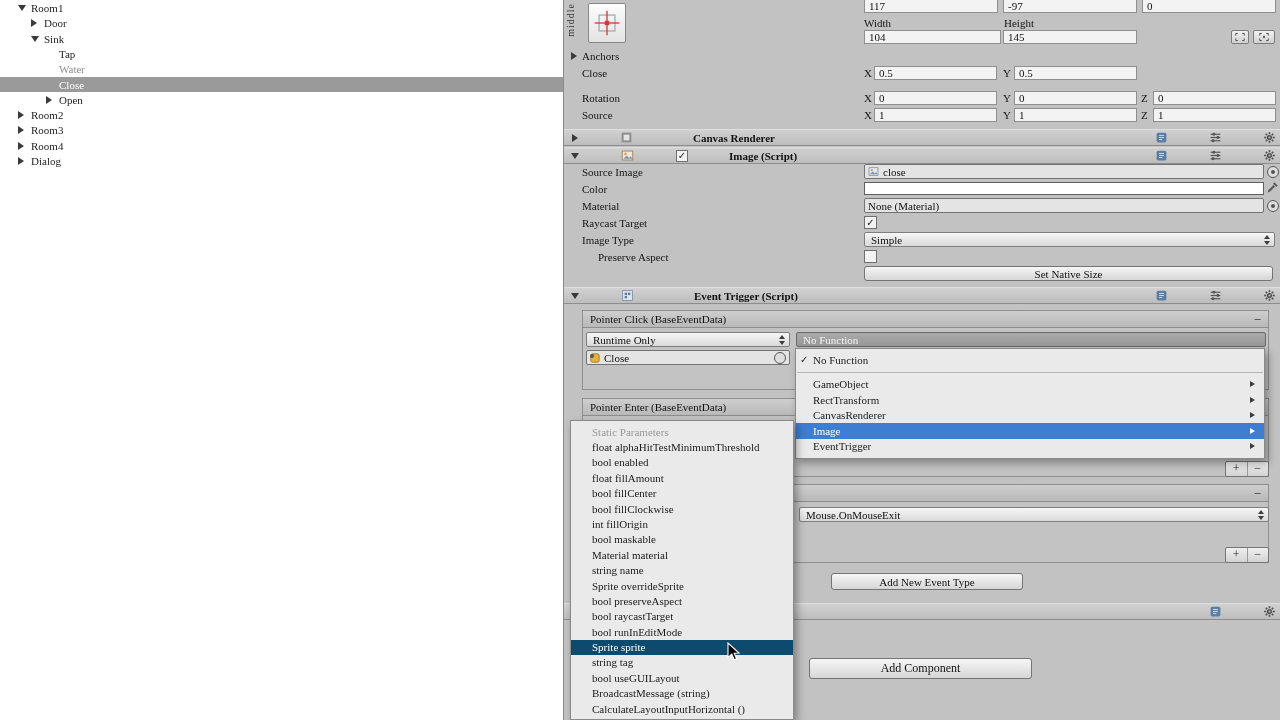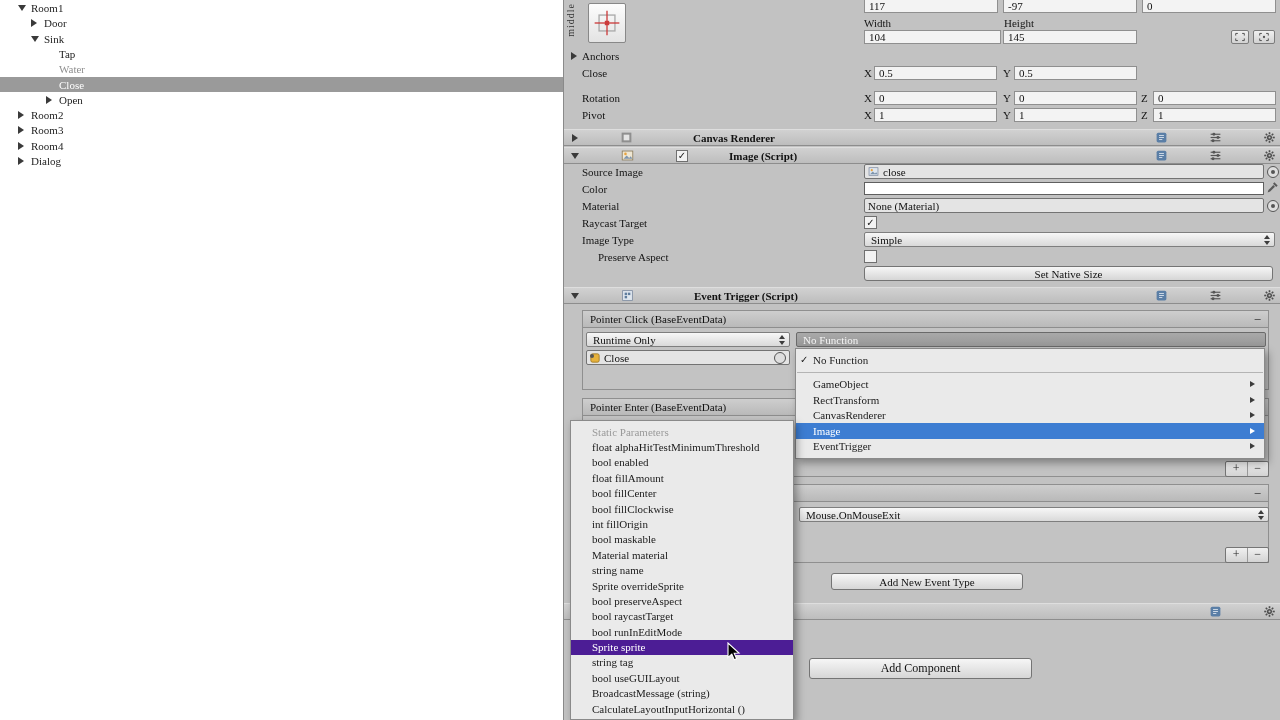--- a/index.html
+++ b/index.html
@@ -75,21 +75,21 @@
         box-shadow:3px 4px 8px rgba(0,0,0,.35);z-index:30;padding-top:3px;overflow:hidden;}
   .mitem{height:15.5px;display:flex;align-items:center;position:relative;padding-left:17px;color:#1a1a1a;white-space:nowrap;}
   .mcheck{position:absolute;left:4px;font-size:10px;color:#222;}
   .subtri{position:absolute;right:9px;top:50%;transform:translateY(-50%);width:0;height:0;
         border-top:3.5px solid transparent;border-bottom:3.5px solid transparent;border-left:5px solid #3c3c3c;}
   .mitem.hl{background:#3d7dd2;color:#fff;}
   .mitem.hl .subtri{border-left-color:#fff;}
   .msep{height:1px;background:#b4b4b4;margin:4px 1px;}
   .sheader{height:16px;line-height:16px;padding-left:21px;color:#9a9a9a;white-space:nowrap;}
   .sitem{height:15.4px;line-height:15.4px;padding-left:21px;color:#1a1a1a;white-space:nowrap;}
-  .sitem.hl{background:#4c1d95;color:#fff;}
+  .sitem.hl{background:#0c4a6e;color:#fff;}
 
   #cursor{position:absolute;z-index:60;}
 </style>
 </head>
 <body>
 
 <div id="app">
 
   <div id="hierarchy">
     <div class="hrow" style="top:0">
@@ -207,21 +207,21 @@
     <div class="fld" style="left:450px;top:66px;width:123px">0.5</div>
 
     <span class="ilbl" style="left:18px;top:91px">Rotation</span>
     <span class="axis" style="left:300px;top:91px">X</span>
     <div class="fld" style="left:310px;top:91px;width:123px">0</div>
     <span class="axis" style="left:439px;top:91px">Y</span>
     <div class="fld" style="left:450px;top:91px;width:123px">0</div>
     <span class="axis" style="left:577px;top:91px">Z</span>
     <div class="fld" style="left:589px;top:91px;width:123px">0</div>
 
-    <span class="ilbl" style="left:18px;top:108px">Pivot</span>
+    <span class="ilbl" style="left:18px;top:108px">Source</span>
     <span class="axis" style="left:300px;top:108px">X</span>
     <div class="fld" style="left:310px;top:108px;width:123px">1</div>
     <span class="axis" style="left:439px;top:108px">Y</span>
     <div class="fld" style="left:450px;top:108px;width:123px">1</div>
     <span class="axis" style="left:577px;top:108px">Z</span>
     <div class="fld" style="left:589px;top:108px;width:123px">1</div>
 
     <div class="comp-header" style="top:129px">
       <span class="tri r" style="margin-left:8px"></span>
       <span class="cicon">

